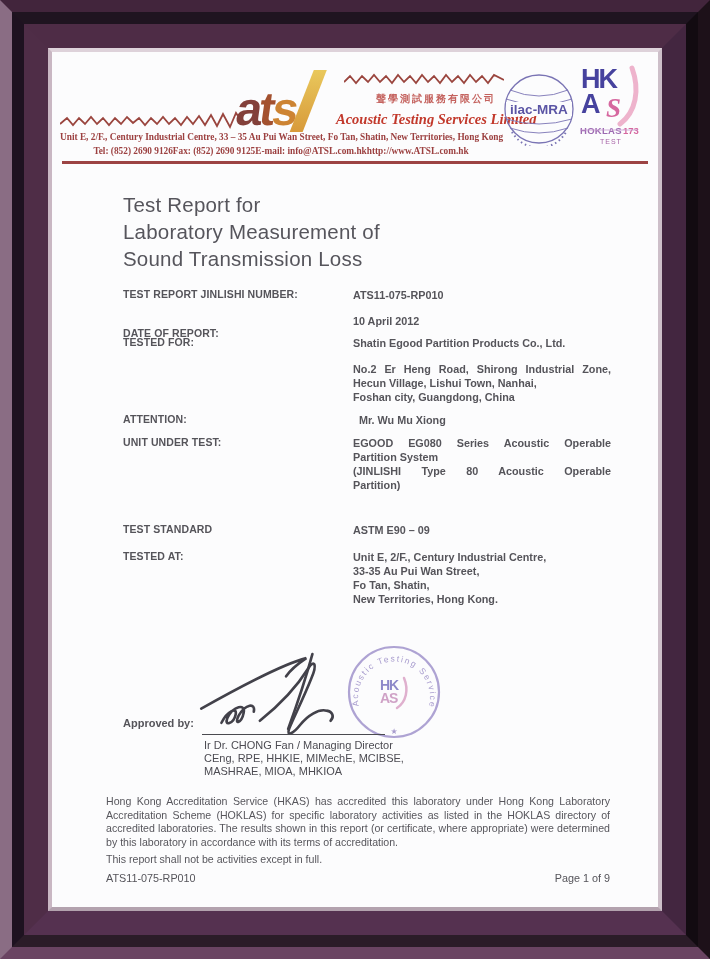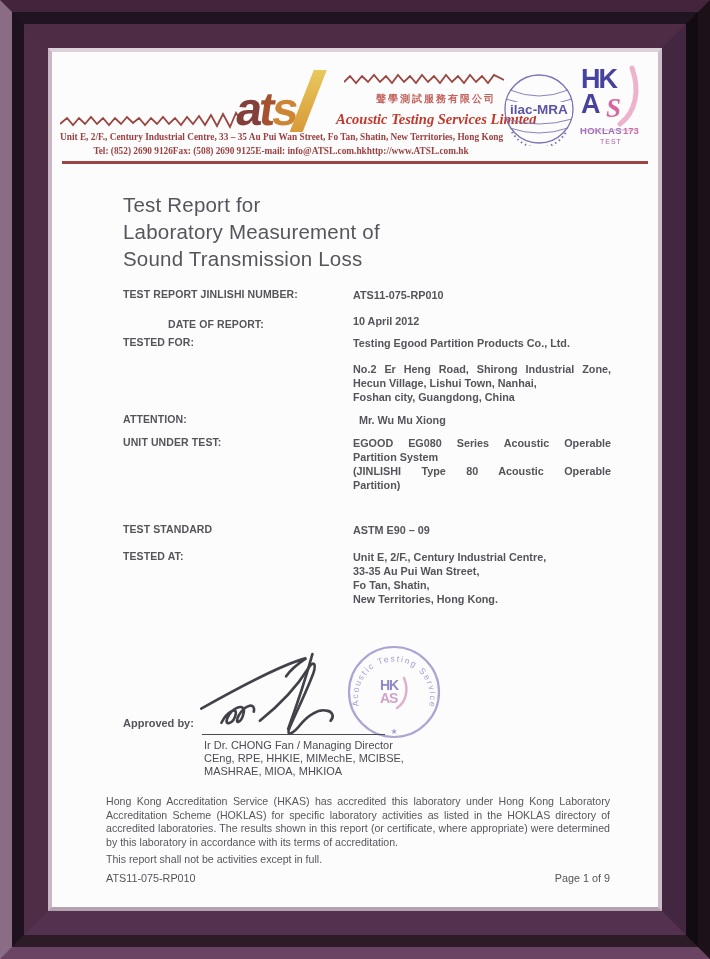--- a/index.html
+++ b/index.html
@@ -66,21 +66,21 @@
 
     <svg class="zigzag" style="left:292px;top:18px;" width="160" height="20">
       <polyline points="0,12 6,6 12,13 18,6 24,12 30,5 36,12 42,6 48,13 54,5 60,12 66,6 72,13 78,5 84,12 90,6 96,13 102,5 108,12 114,6 120,13 126,5 132,12 138,6 144,13 150,5 160,10" fill="none" stroke="#9a453e" stroke-width="1.8"></polyline>
     </svg>
 
     <div class="cn">聲學測試服務有限公司</div>
     <div class="co-en">Acoustic Testing Services Limited</div>
     <div class="addr">Unit E, 2/F., Century Industrial Centre, 33 – 35 Au Pui Wan Street, Fo Tan, Shatin, New Territories, Hong Kong</div>
     <div class="contact">
       <span>Tel: (852) 2690 9126</span>
-      <span>Fax: (508) 2690 9125</span>
+      <span>Fax: (852) 2690 9125</span>
       <span>E-mail: info@ATSL.com.hk</span>
       <span>http://www.ATSL.com.hk</span>
     </div>
 
     <svg class="ilac" width="74" height="74">
       <circle cx="37" cy="37" r="34" fill="none" stroke="#7a74b4" stroke-width="1.3"></circle>
       <path d="M8,18 Q37,30 66,18" fill="none" stroke="#7a74b4" stroke-width="0.9"></path>
       <path d="M4,27 Q37,39 70,27" fill="none" stroke="#7a74b4" stroke-width="0.9"></path>
       <path d="M4,47 Q37,57 70,47" fill="none" stroke="#7a74b4" stroke-width="0.9"></path>
       <path d="M8,56 Q37,66 66,56" fill="none" stroke="#7a74b4" stroke-width="0.9"></path>
@@ -104,25 +104,25 @@
 
     <div class="title">
       <div>Test Report for</div>
       <div>Laboratory Measurement of</div>
       <div>Sound Transmission Loss</div>
     </div>
 
     <div class="lbl" style="top:236px;">TEST REPORT JINLISHI NUMBER:</div>
     <div class="val" style="top:236px;">ATS11-075-RP010</div>
 
-    <div class="lbl" style="top:266px;margin-left:45px;">DATE OF REPORT:</div>
+    <div class="lbl" style="top:275px;">DATE OF REPORT:</div>
     <div class="val" style="top:262px;">10 April 2012</div>
 
     <div class="lbl" style="top:284px;">TESTED FOR:</div>
-    <div class="val" style="top:284px;">Testing Egood Partition Products Co., Ltd.</div>
+    <div class="val" style="top:284px;">Shatin Egood Partition Products Co., Ltd.</div>
 
     <div class="val" style="top:310px;">
       <div class="just">No.2 Er Heng Road, Shirong Industrial Zone,</div>
       <div>Hecun Village, Lishui Town, Nanhai,</div>
       <div>Foshan city, Guangdong, China</div>
     </div>
 
     <div class="lbl" style="top:361px;">ATTENTION:</div>
     <div class="val" style="top:361px;padding-left:6px;">Mr. Wu Mu Xiong</div>
 

